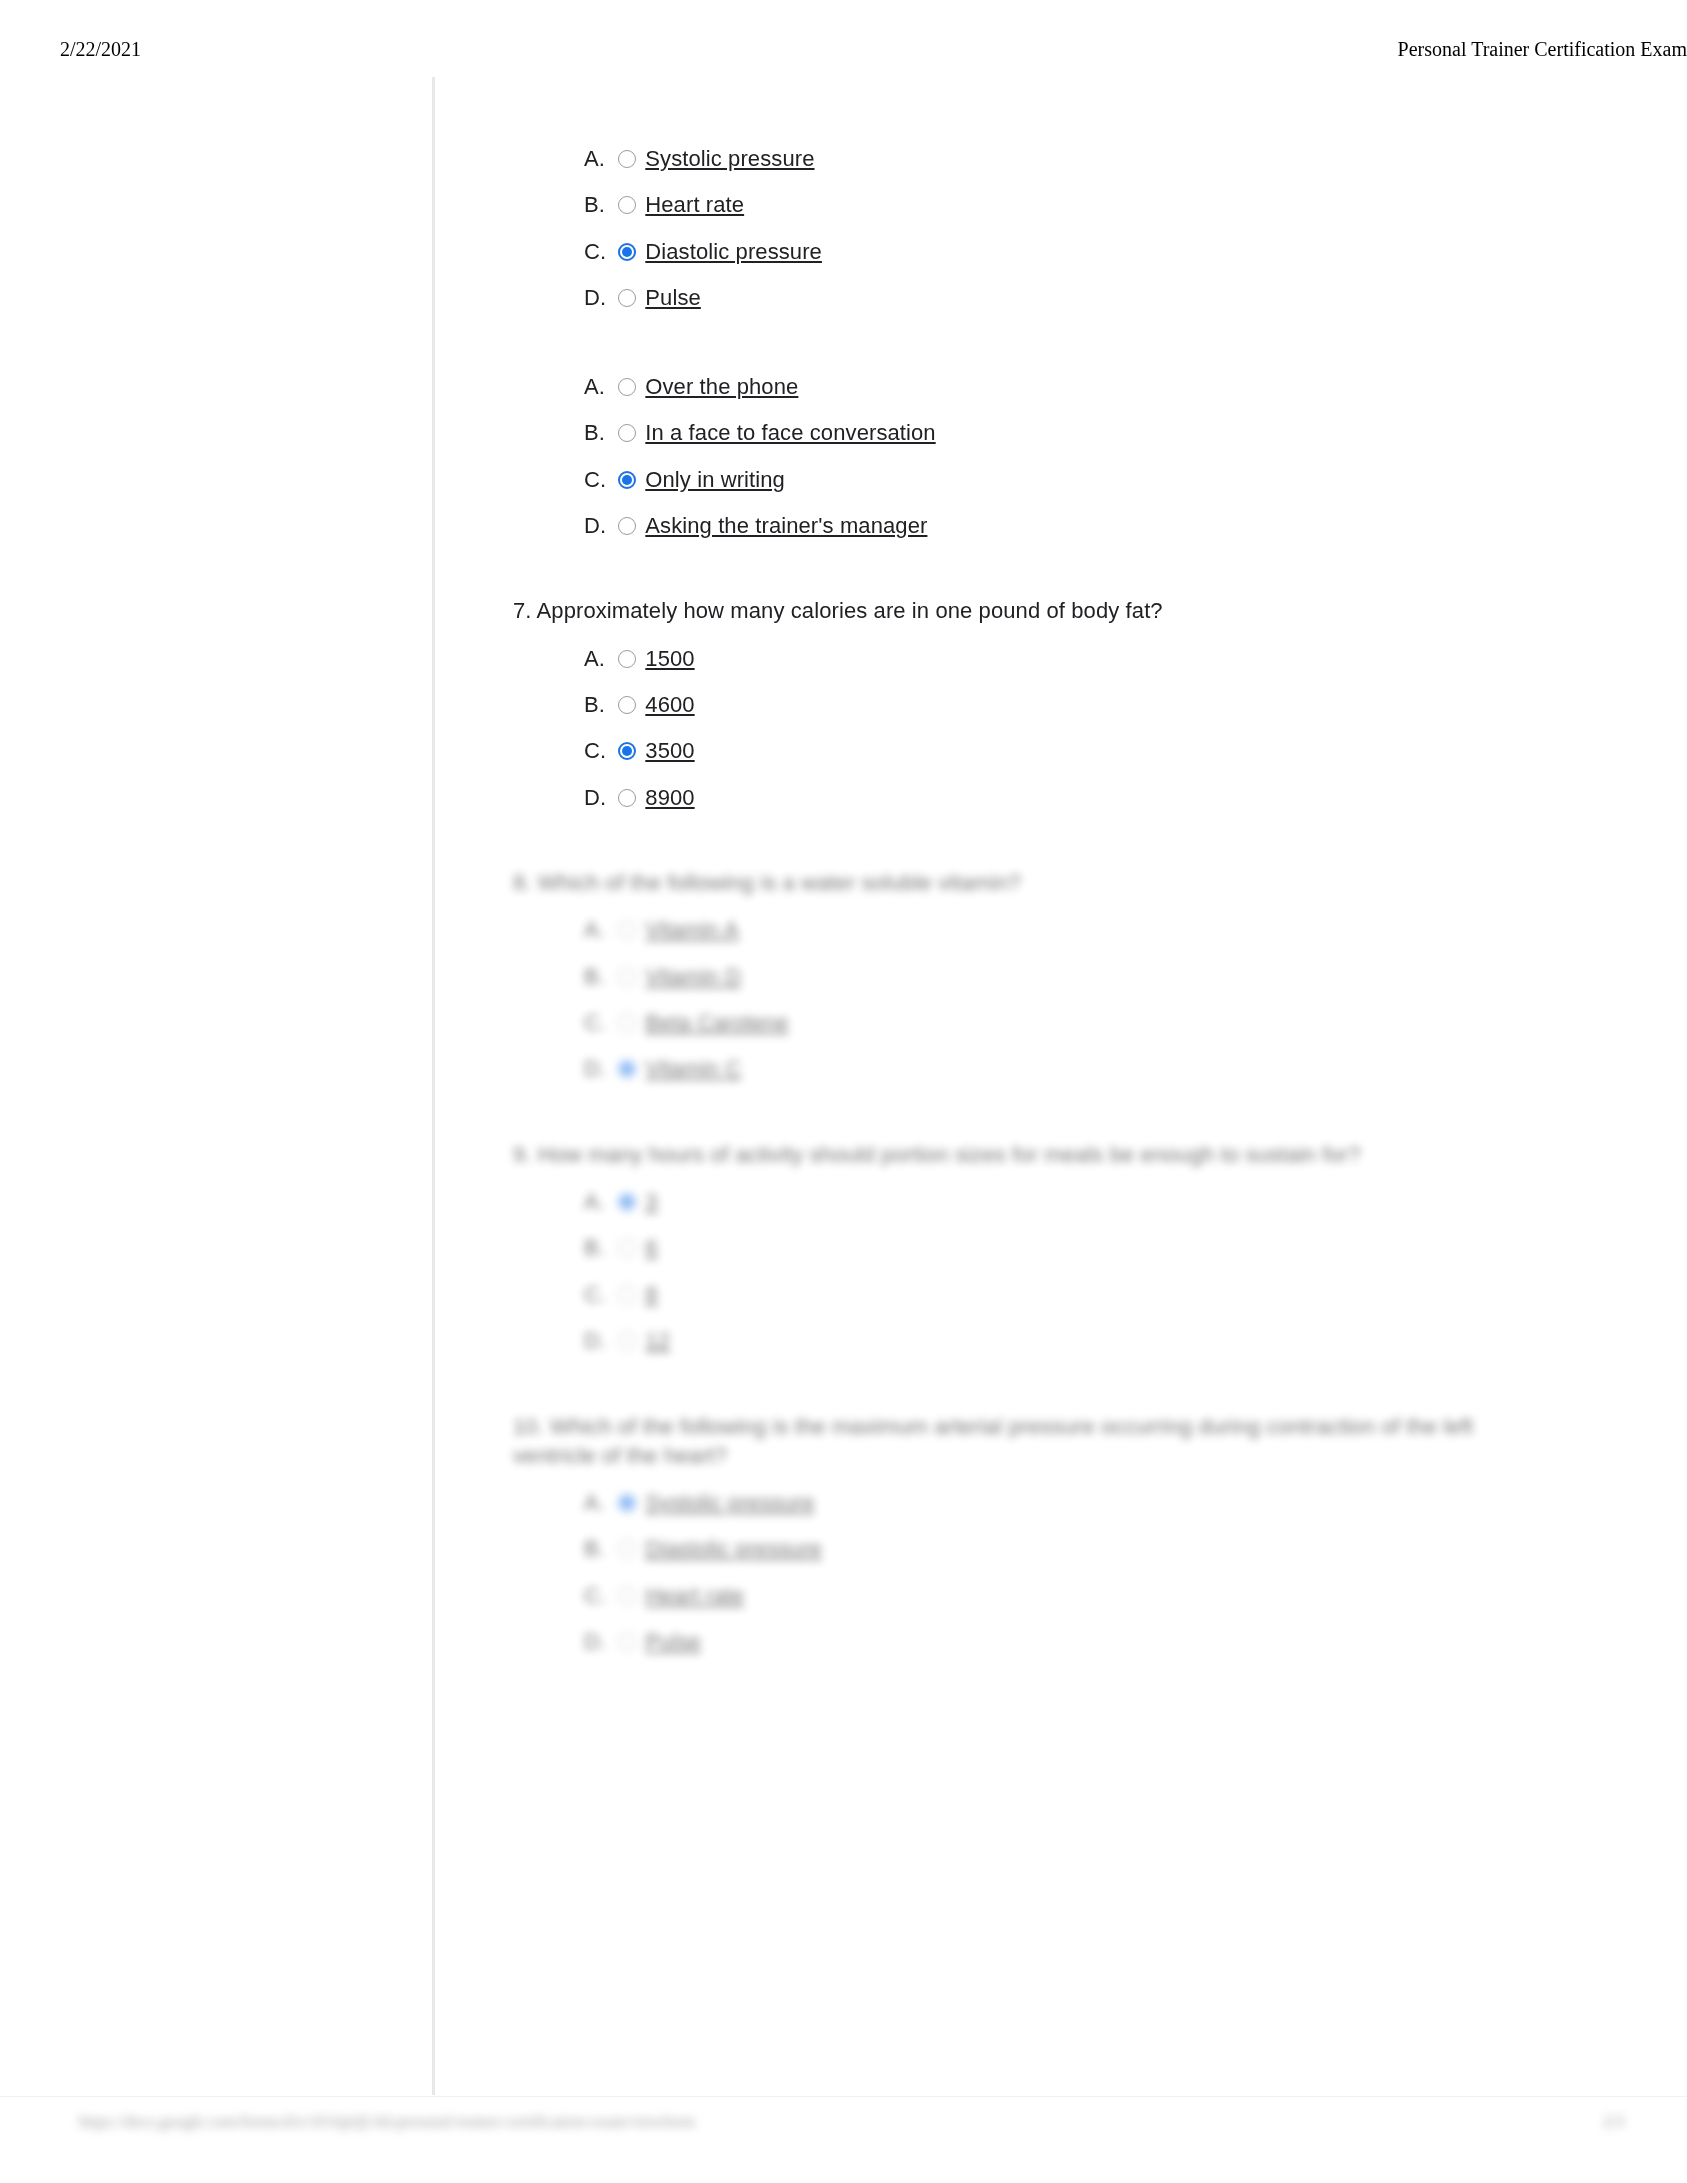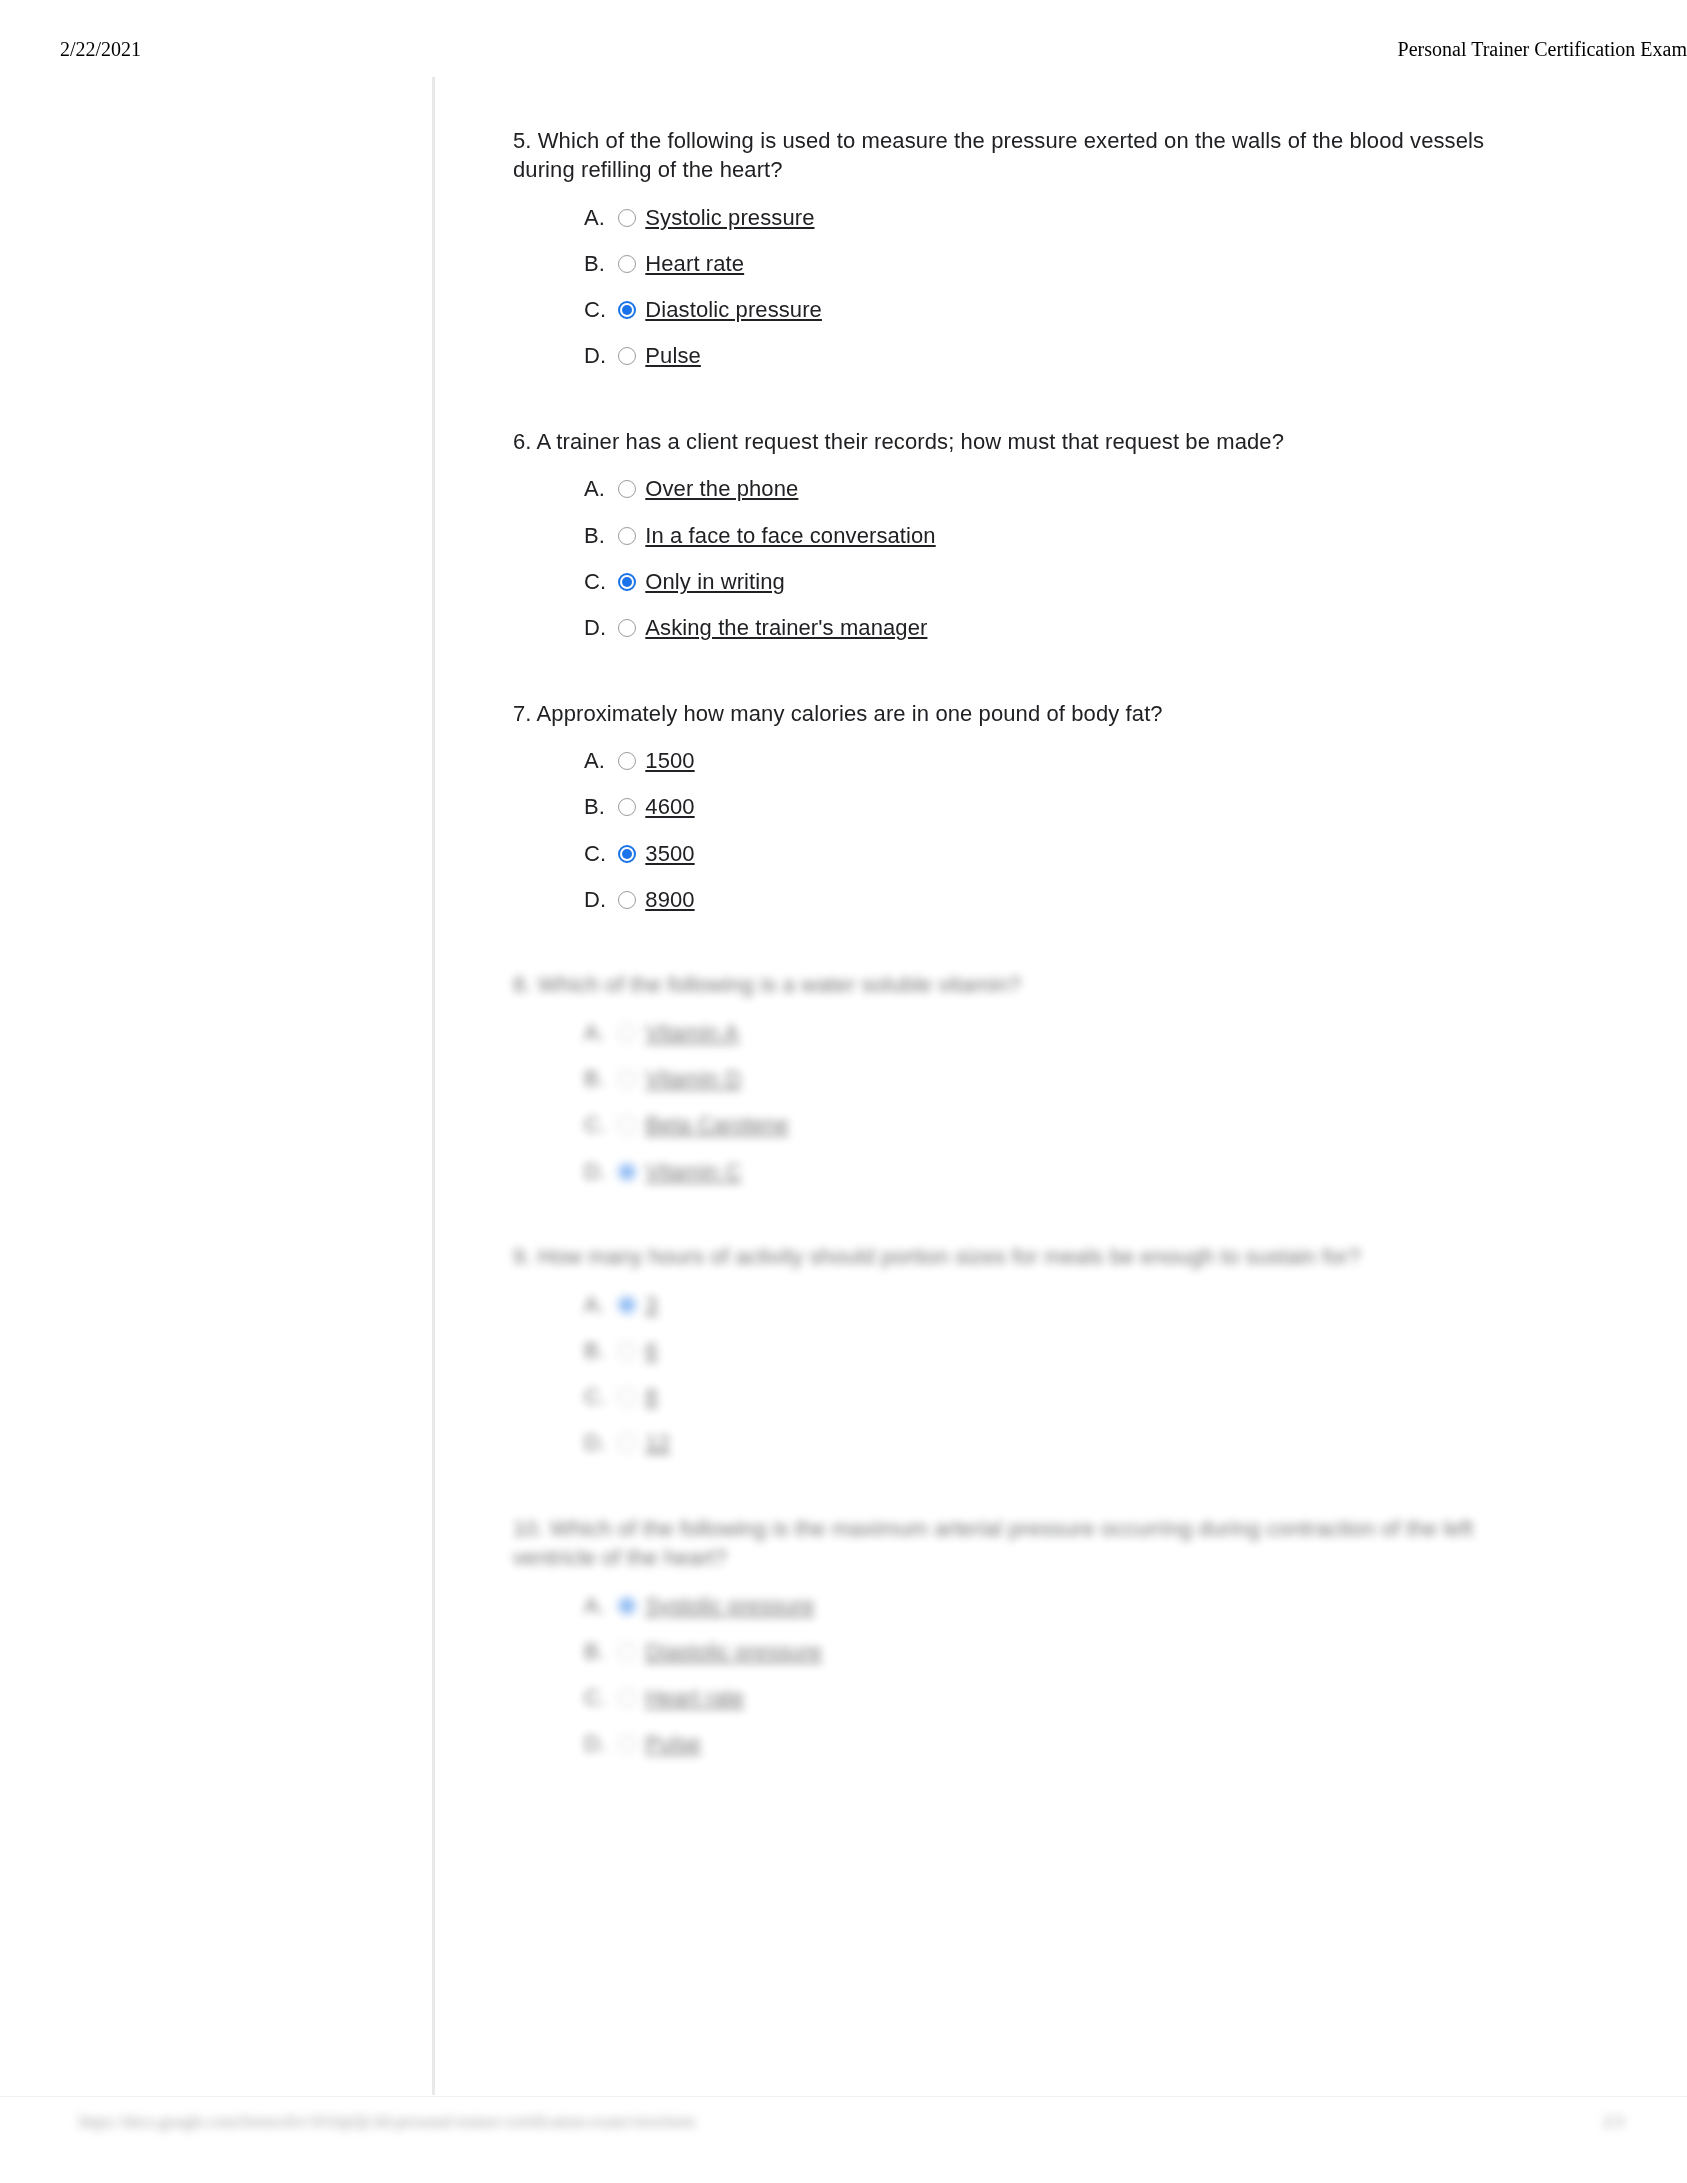--- a/index.html
+++ b/index.html
@@ -172,21 +172,20 @@
 
 <div class="print-header">
   <span class="hdr-date">2/22/2021</span>
   <span class="hdr-title">Personal Trainer Certification Exam</span>
 </div>
 
 <div class="form-rule"></div>
 
 <div class="questions">
     <div class="question-block">
-      <div class="question-text">5. Which of the following is used to measure the pressure exerted on the walls of the blood vessels during refilling of the heart?</div>
       <div class="options">
         <div class="option-row">
           <span class="option-letter">A.</span>
           <span class="radio"></span>
           <span class="option-label">Systolic pressure</span>
         </div>
         <div class="option-row">
           <span class="option-letter">B.</span>
           <span class="radio"></span>
           <span class="option-label">Heart rate</span>
@@ -197,21 +196,20 @@
           <span class="option-label">Diastolic pressure</span>
         </div>
         <div class="option-row">
           <span class="option-letter">D.</span>
           <span class="radio"></span>
           <span class="option-label">Pulse</span>
         </div>
       </div>
     </div>
     <div class="question-block">
-      <div class="question-text">6. A trainer has a client request their records; how must that request be made?</div>
       <div class="options">
         <div class="option-row">
           <span class="option-letter">A.</span>
           <span class="radio"></span>
           <span class="option-label">Over the phone</span>
         </div>
         <div class="option-row">
           <span class="option-letter">B.</span>
           <span class="radio"></span>
           <span class="option-label">In a face to face conversation</span>

